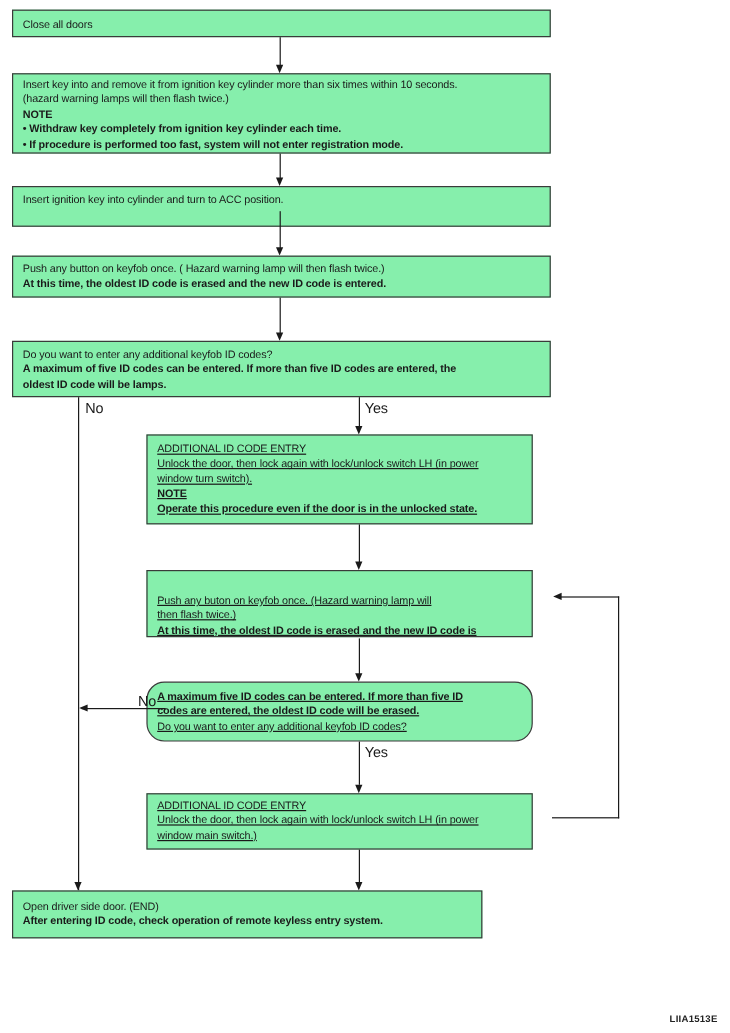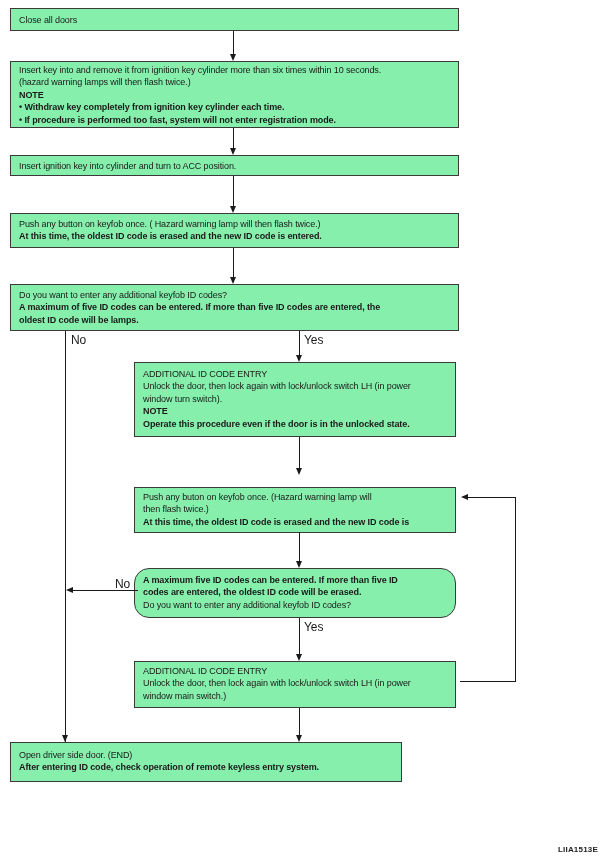--- a/index.html
+++ b/index.html
@@ -12,21 +12,21 @@
     overflow:hidden;
   }
   .box{
     position:absolute;
     left:10px;width:449px;
     box-sizing:border-box;
     background:#86efac;
     border:1px solid #3a3a3a;
     padding:0 8px;
   }
-  .box.mid{left:134px;width:322px;}
+  .box.mid{left:122px;width:322px;text-decoration:underline;}
   .ln{
     font-size:9px;
     line-height:12.4px;
     letter-spacing:-0.1px;
     white-space:nowrap;
   }
   .ln.b{font-weight:bold;}
   .vline{position:absolute;width:1px;background:#1a1a1a;}
   .hline{position:absolute;height:1px;background:#1a1a1a;}
   .ah-down{
@@ -71,21 +71,21 @@
     <div class="ln">Insert key into and remove it from ignition key cylinder more than six times within 10 seconds.</div>
     <div class="ln">(hazard warning lamps will then flash twice.)</div>
     <div class="ln b">NOTE</div>
     <div class="ln b">• Withdraw key completely from ignition key cylinder each time.</div>
     <div class="ln b">• If procedure is performed too fast, system will not enter registration mode.</div>
   </div>
 
   <div class="vline" style="left:233px;top:128px;height:21px;"></div>
   <div class="ah-down" style="left:230px;top:148px;"></div>
 
-  <div class="box" style="top:155px;height:21px;padding-top:4px;">
+  <div class="box" style="top:155px;height:34px;padding-top:4px;">
     <div class="ln">Insert ignition key into cylinder and turn to ACC position.</div>
   </div>
 
   <div class="vline" style="left:233px;top:176px;height:31px;"></div>
   <div class="ah-down" style="left:230px;top:206px;"></div>
 
   <div class="box" style="top:213px;height:35px;padding-top:4px;">
     <div class="ln">Push any button on keyfob once. ( Hazard warning lamp will then flash twice.)</div>
     <div class="ln b">At this time, the oldest ID code is erased and the new ID code is entered.</div>
   </div>
@@ -111,21 +111,21 @@
     <div class="ln">ADDITIONAL ID CODE ENTRY</div>
     <div class="ln">Unlock the door, then lock again with lock/unlock switch LH (in power</div>
     <div class="ln">window turn switch).</div>
     <div class="ln b">NOTE</div>
     <div class="ln b">Operate this procedure even if the door is in the unlocked state.</div>
   </div>
 
   <div class="vline" style="left:299px;top:437px;height:32px;"></div>
   <div class="ah-down" style="left:296px;top:468px;"></div>
 
-  <div class="box mid" style="top:475px;height:46px;padding-top:3px;margin-top:12px;">
+  <div class="box mid" style="top:475px;height:56px;padding-top:18px;">
     <div class="ln">Push any buton on keyfob once. (Hazard warning lamp will</div>
     <div class="ln">then flash twice.)</div>
     <div class="ln b">At this time, the oldest ID code is erased and the new ID code is</div>
   </div>
 
   <div class="vline" style="left:299px;top:532px;height:30px;"></div>
   <div class="ah-down" style="left:296px;top:561px;"></div>
 
   <div class="box mid" style="top:568px;height:50px;padding-top:5px;border-radius:15px;">
     <div class="ln b">A maximum five ID codes can be entered. If more than five ID</div>

